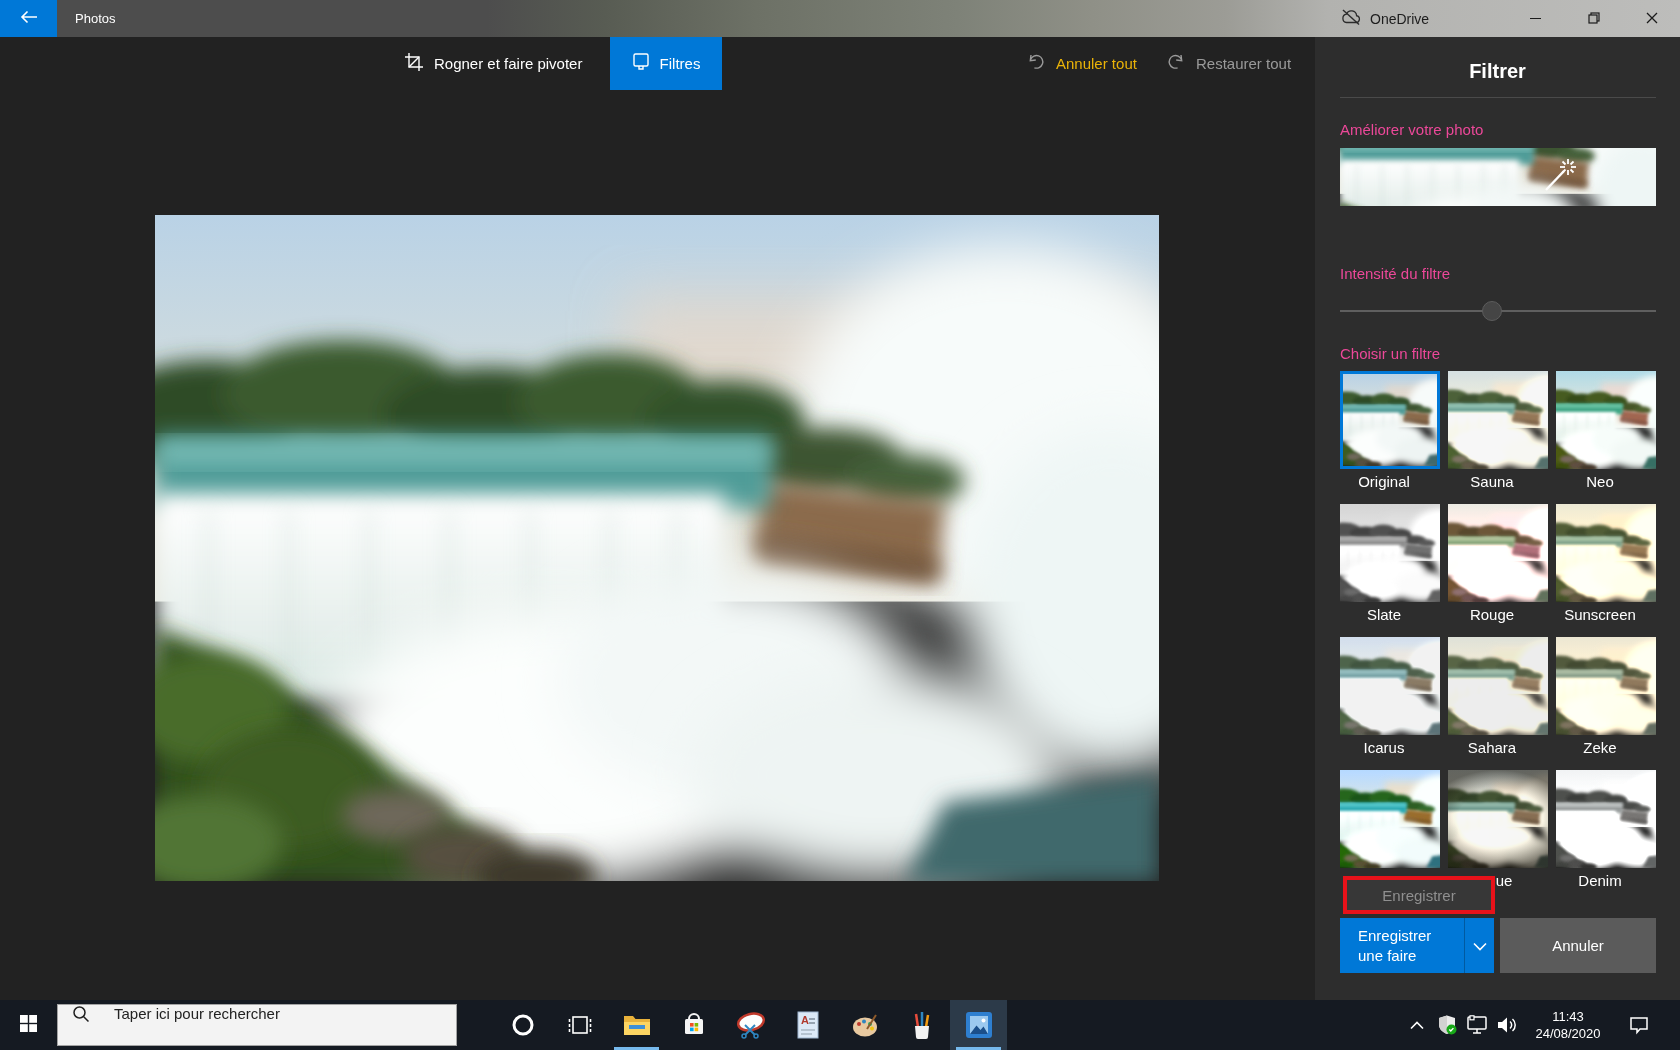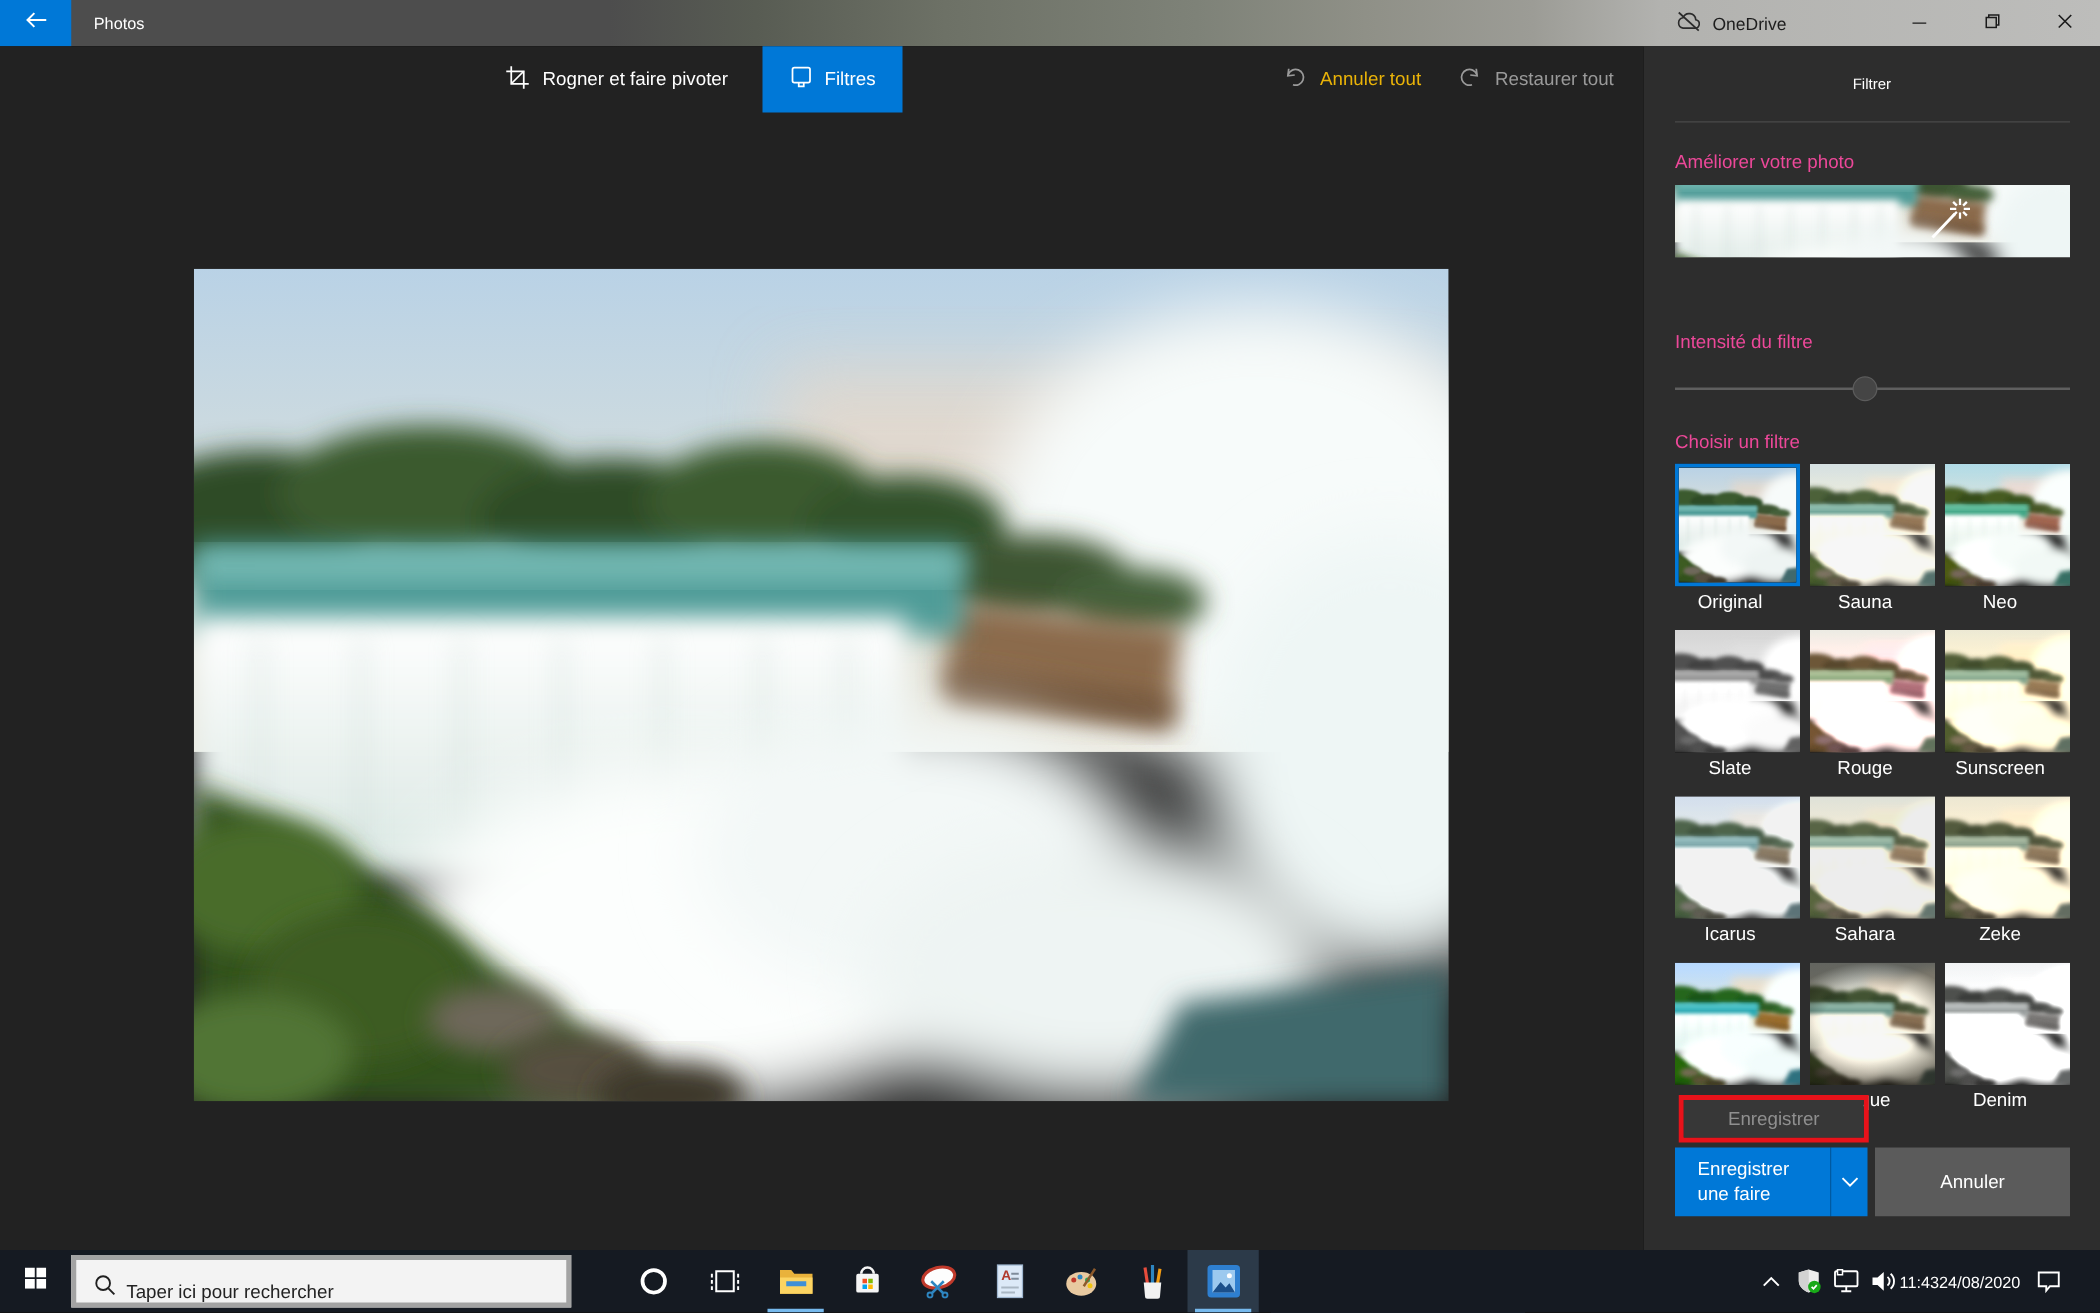--- a/index.html
+++ b/index.html
@@ -27,21 +27,21 @@
   .tbtn.crop{left:390px}
   .tbtn.filters{left:610px;width:112px;padding:0;justify-content:center;background:var(--accent,#0078d7)}
   .tbtn.adjust{left:712px}
   .tbtn.undo{left:1012px;color:#eab308}
   .tbtn.redo{left:1152px;color:#9a9a9a}
   .photo{position:absolute;left:155px;top:178px;width:1004px;height:666px;overflow:hidden}
   .photo svg,.fthumb svg,.enh svg{display:block;width:100%;height:100%}
 
   
   .sidebar{position:absolute;left:1315px;top:37px;width:365px;height:963px;background:var(--sidebar_bg,#2d2d2d);color:#fff}
-  .stitle{position:absolute;left:0;top:23px;width:100%;text-align:center;font-size:12px;font-weight:normal}
+  .stitle{position:absolute;left:0;top:23px;width:100%;text-align:center;font-size:20px;font-weight:bold}
   .sdivider{position:absolute;left:25px;top:60px;width:316px;height:1px;background:#4a4a4a}
   .shead{position:absolute;left:25px;font-size:15px;color:#ec4899}
   .h-enh{top:84px}.h-int{top:228px}.h-choose{top:308px}
   .enh{position:absolute;left:25px;top:111px;width:316px;height:58px;overflow:hidden;cursor:pointer}
   .wand{position:absolute;left:200px;top:8px;width:40px;height:40px;pointer-events:none}
   .slider{position:absolute;left:25px;top:264px;width:316px;height:20px}
   .slider .track{position:absolute;left:0;right:0;top:9px;height:2px;background:#5f5f5f}
   .slider .thumbp{position:absolute;top:0;width:20px;height:20px;border-radius:50%;
     background:#454545;border:1px solid #5c5c5c}
   .fgrid{position:absolute;left:25px;top:334px;width:316px;display:grid;
@@ -58,33 +58,33 @@
     color:#fff;font-size:15px;line-height:20px;display:flex;flex-direction:column;justify-content:center;
     padding-left:18px;cursor:pointer}
   .copy-dd{position:absolute;left:149px;top:881px;width:30px;height:55px;background:var(--accent,#0078d7);
     border-left:1px solid rgba(0,0,0,.25);display:flex;align-items:center;justify-content:center;cursor:pointer}
   .cancel-btn{position:absolute;left:185px;top:881px;width:156px;height:55px;background:#5b5b5b;color:#fff;
     font-size:15px;display:flex;align-items:center;justify-content:center;cursor:pointer}
 
   
   .taskbar{position:absolute;left:0;top:1000px;width:1680px;height:50px;background:var(--taskbar_bg,#151a22)}
   .start{position:absolute;left:0;top:0;width:57px;height:50px;display:flex;align-items:center;justify-content:center;cursor:pointer}
-  .search{position:absolute;left:57px;top:4px;width:400px;height:42px;background:#f3f3f3;border:4px solid #a3a3a3;
-    display:flex;align-items:flex-end;gap:8px;padding-left:14px}
+  .search{position:absolute;left:57px;top:4px;width:400px;height:42px;background:#f3f3f3;border:1px solid #a3a3a3;
+    display:flex;align-items:flex-start;gap:24px;padding-left:14px}
   .search input{border:none;background:transparent;font-size:15px;color:#1f1f1f;width:330px;outline:none;
     font-family:"Liberation Sans",sans-serif}
   .search input::placeholder{color:#222;opacity:1}
   .ticon{position:absolute;top:0;width:57px;height:50px;display:flex;align-items:center;justify-content:center;cursor:pointer}
   .t-cortana{left:494px}.t-tv{left:551px}.t-exp{left:608px}.t-store{left:665px}.t-snip{left:722px}
   .t-wp{left:779px}.t-paint{left:836px}.t-brush{left:893px}.t-photos{left:950px;background:#2c3a49}
   .underline{position:absolute;bottom:0;left:6px;right:6px;height:3px;background:#76b9ed}
   .tray-i{position:absolute;top:0;height:50px;display:flex;align-items:center;justify-content:center;cursor:pointer}
   .tr-chev{left:1402px;width:30px}.tr-shield{left:1432px;width:30px}.tr-net{left:1462px;width:30px}
   .tr-vol{left:1492px;width:30px}
-  .clock{left:1522px;width:92px;color:#fff;font-size:13px;line-height:17px;text-align:center}
+  .clock{left:1522px;width:92px;flex-direction:column;color:#fff;font-size:13px;line-height:17px;text-align:center}
   .tr-ac{left:1616px;width:46px}
 </style>
 </head>
 <body>
 
 <div class="screen">
 
   <div class="titlebar">
     <div class="back-btn">
       <span>

